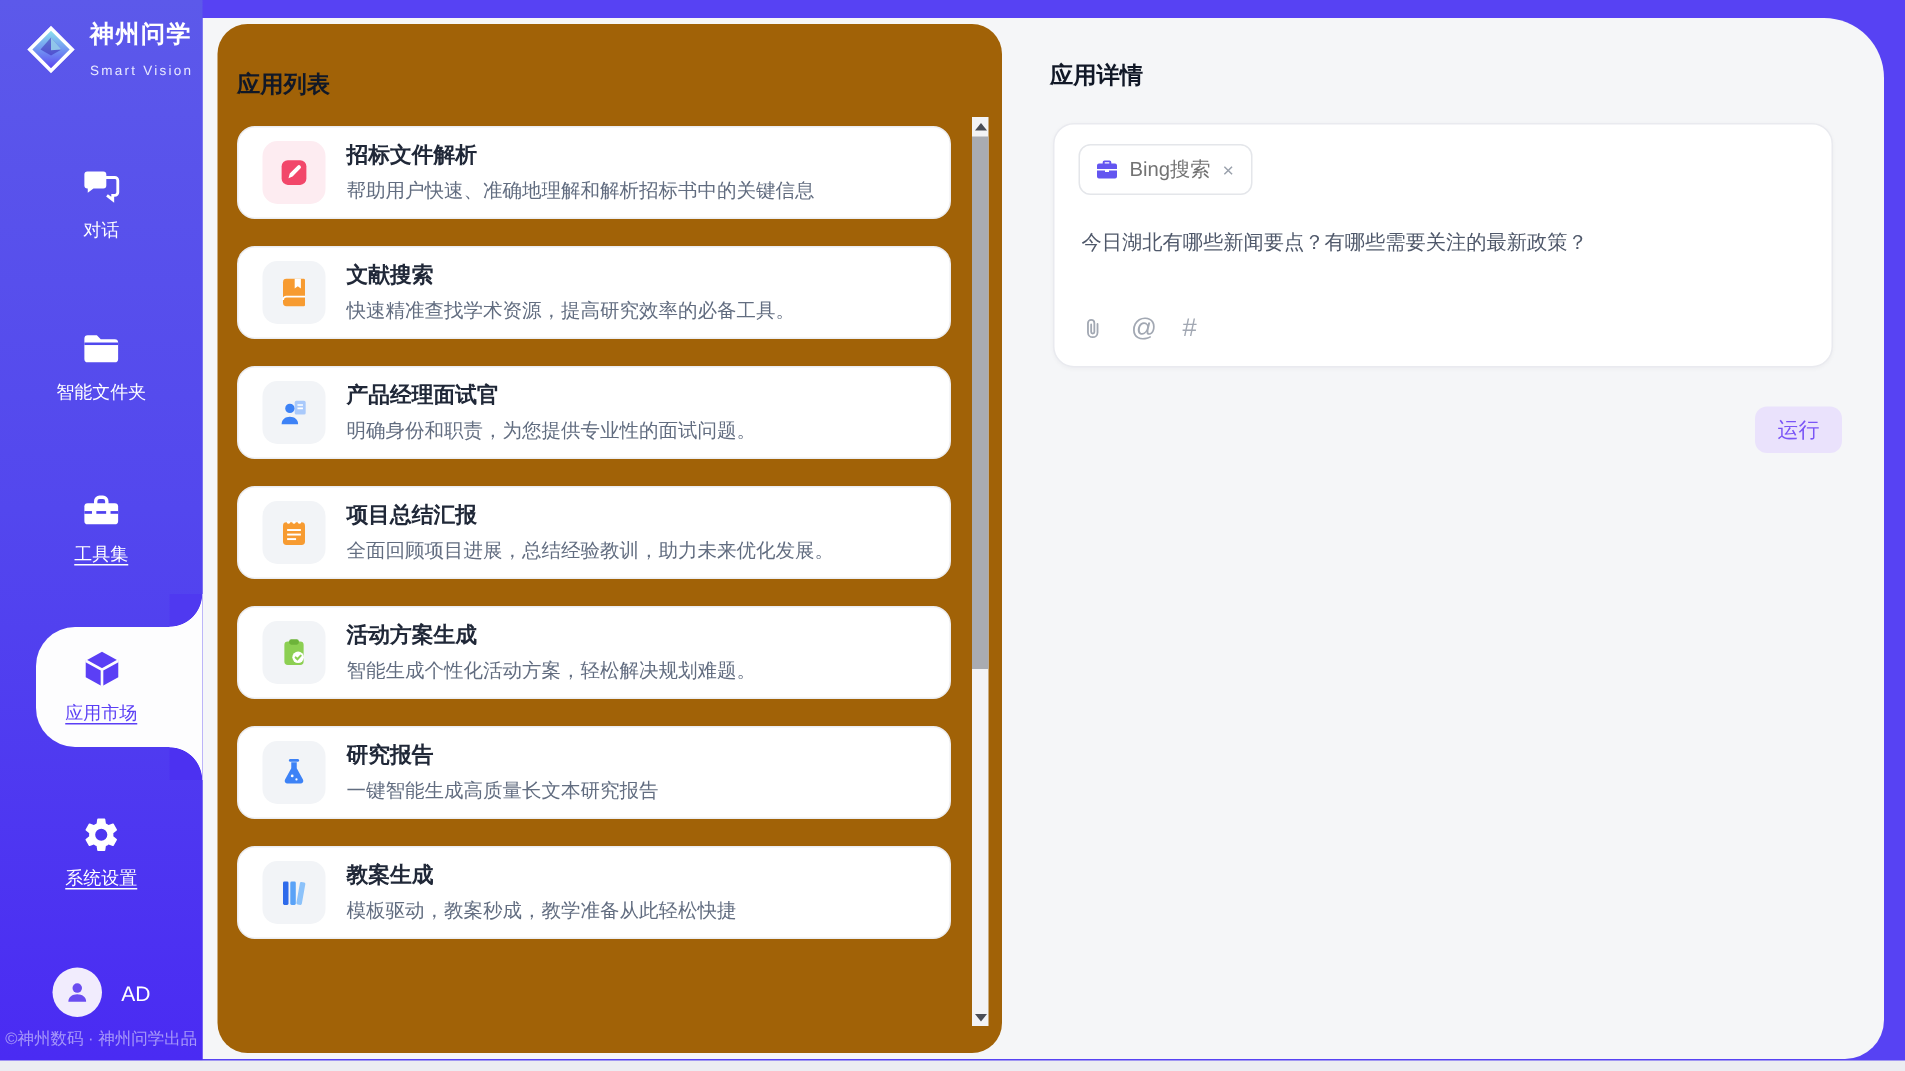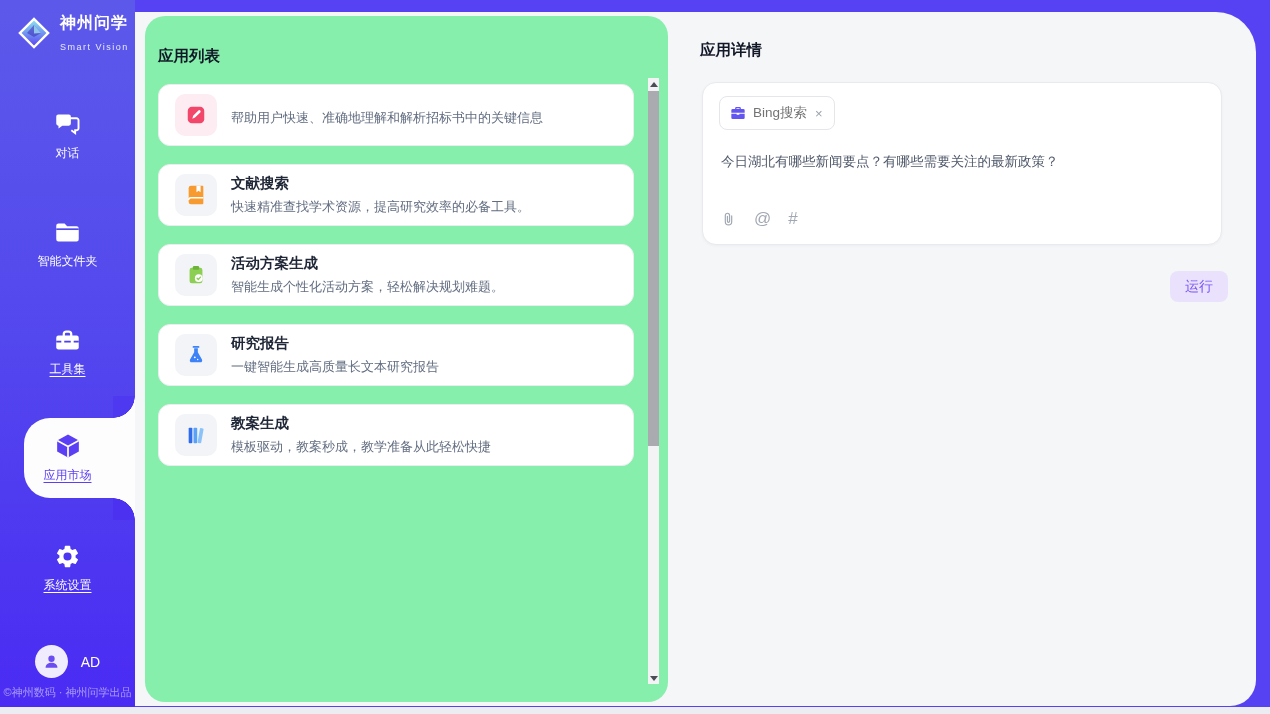--- a/index.html
+++ b/index.html
@@ -47,21 +47,21 @@
   }
   .nav-item.active{ color:#5b3ff5; }
   .nav-item.active .lbl{ text-decoration:underline; text-underline-offset:3px; }
   .user-row{ position:absolute; left:0; top:645px; width:135px; display:flex; align-items:center; justify-content:center; gap:13px; }
   .avatar{ width:33px; height:33px; border-radius:50%; background:#f1ecfd; display:flex; align-items:center; justify-content:center; }
   .user-name{ color:#fff; font-size:14px; }
   .copyright{ position:absolute; left:0; top:685px; width:135px; text-align:center; color:rgba(255,255,255,.5); font-size:11px; }
   
   .panel{
     position:absolute; left:145px; top:16px; width:523px; height:686px;
-    background:#86efac; border-radius:20px; overflow:hidden;
+    background:#a16207; border-radius:20px; overflow:hidden;
   }
   .panel-title{ position:absolute; left:13px; top:30px; font-size:15.5px; font-weight:bold; color:#111827; }
   .card-list{
     position:absolute; left:13px; top:68px; width:476px;
     display:flex; flex-direction:column; gap:18px;
   }
   .app-card{
     height:62px; background:#fff; border:1px solid #ecedf1; border-radius:12px;
     display:flex; align-items:center; gap:14px; padding:0 16px; cursor:pointer;
   }
@@ -191,40 +191,72 @@
   <div class="card-list">
 
     <div class="app-card">
       <div class="tile pink">
         <svg width="22" height="22" viewBox="0 0 24 24">
           <rect x="3" y="3" width="18" height="18" rx="4.5" fill="#f2476a"></rect>
           <path d="M8 16.2l.9-3.4 5.7-5.7a1.45 1.45 0 0 1 2.05 2.05l-5.7 5.7z" fill="#fff"></path>
         </svg>
       </div>
       <div class="card-text">
+        <div class="name">招标文件解析</div>
         <div class="desc">帮助用户快速、准确地理解和解析招标书中的关键信息</div>
       </div>
     </div>
 
     <div class="app-card">
       <div class="tile">
         <svg width="22" height="22" viewBox="0 0 24 24">
           <path fill="#f79b31" d="M4 4.5A2.5 2.5 0 0 1 6.5 2H19a1 1 0 0 1 1 1v18a1 1 0 0 1-1 1H6.5A2.5 2.5 0 0 1 4 19.5z"></path>
           <path d="M12.5 2h4.5v7l-2.25-1.6L12.5 9z" fill="#fff"></path>
           <path d="M4 17.5A2.5 2.5 0 0 1 6.5 15H20" stroke="#fff" stroke-width="1.4" fill="none"></path>
         </svg>
       </div>
       <div class="card-text">
         <div class="name">文献搜索</div>
         <div class="desc">快速精准查找学术资源，提高研究效率的必备工具。</div>
       </div>
     </div>
 
 
-
+    <div class="app-card">
+      <div class="tile">
+        <svg width="22" height="22" viewBox="0 0 24 24">
+          <rect x="12.5" y="3.5" width="8" height="10" rx="1.2" fill="#a9c9fb"></rect>
+          <path d="M14.5 6.5h4M14.5 9h4" stroke="#fff" stroke-width="1.1"></path>
+          <circle cx="9" cy="9" r="3.4" fill="#3d82f6"></circle>
+          <path d="M3 20.5c0-3.4 2.7-5.4 6-5.4s6 2 6 5.4z" fill="#3d82f6"></path>
+        </svg>
+      </div>
+      <div class="card-text">
+        <div class="name">产品经理面试官</div>
+        <div class="desc">明确身份和职责，为您提供专业性的面试问题。</div>
+      </div>
+    </div>
+
+    <div class="app-card">
+      <div class="tile">
+        <svg width="22" height="22" viewBox="0 0 24 24">
+          <rect x="4" y="4.5" width="16" height="16.5" rx="2.5" fill="#f79b31"></rect>
+          <circle cx="8" cy="4.5" r="1.1" fill="#fff"></circle>
+            <circle cx="12" cy="4.5" r="1.1" fill="#fff"></circle>
+            <circle cx="16" cy="4.5" r="1.1" fill="#fff"></circle>
+          <rect x="7" y="9.5" width="10" height="1.4" fill="#fff"></rect>
+            <rect x="7" y="12.8" width="10" height="1.4" fill="#fff"></rect>
+            <rect x="7" y="16.1" width="6.5" height="1.4" fill="#fff"></rect>
+        </svg>
+      </div>
+      <div class="card-text">
+        <div class="name">项目总结汇报</div>
+        <div class="desc">全面回顾项目进展，总结经验教训，助力未来优化发展。</div>
+      </div>
+    </div>
 
     <div class="app-card">
       <div class="tile">
         <svg width="22" height="22" viewBox="0 0 24 24">
           <rect x="5" y="4" width="14" height="17" rx="2.5" fill="#8ccf52"></rect>
           <rect x="8.5" y="2.3" width="7" height="4" rx="1.5" fill="#6db33a"></rect>
           <circle cx="15" cy="15.5" r="4.2" fill="#fff"></circle>
           <path d="M13.2 15.6l1.3 1.3 2.4-2.6" stroke="#8ccf52" stroke-width="1.5" fill="none" stroke-linecap="round"></path>
         </svg>
       </div>

